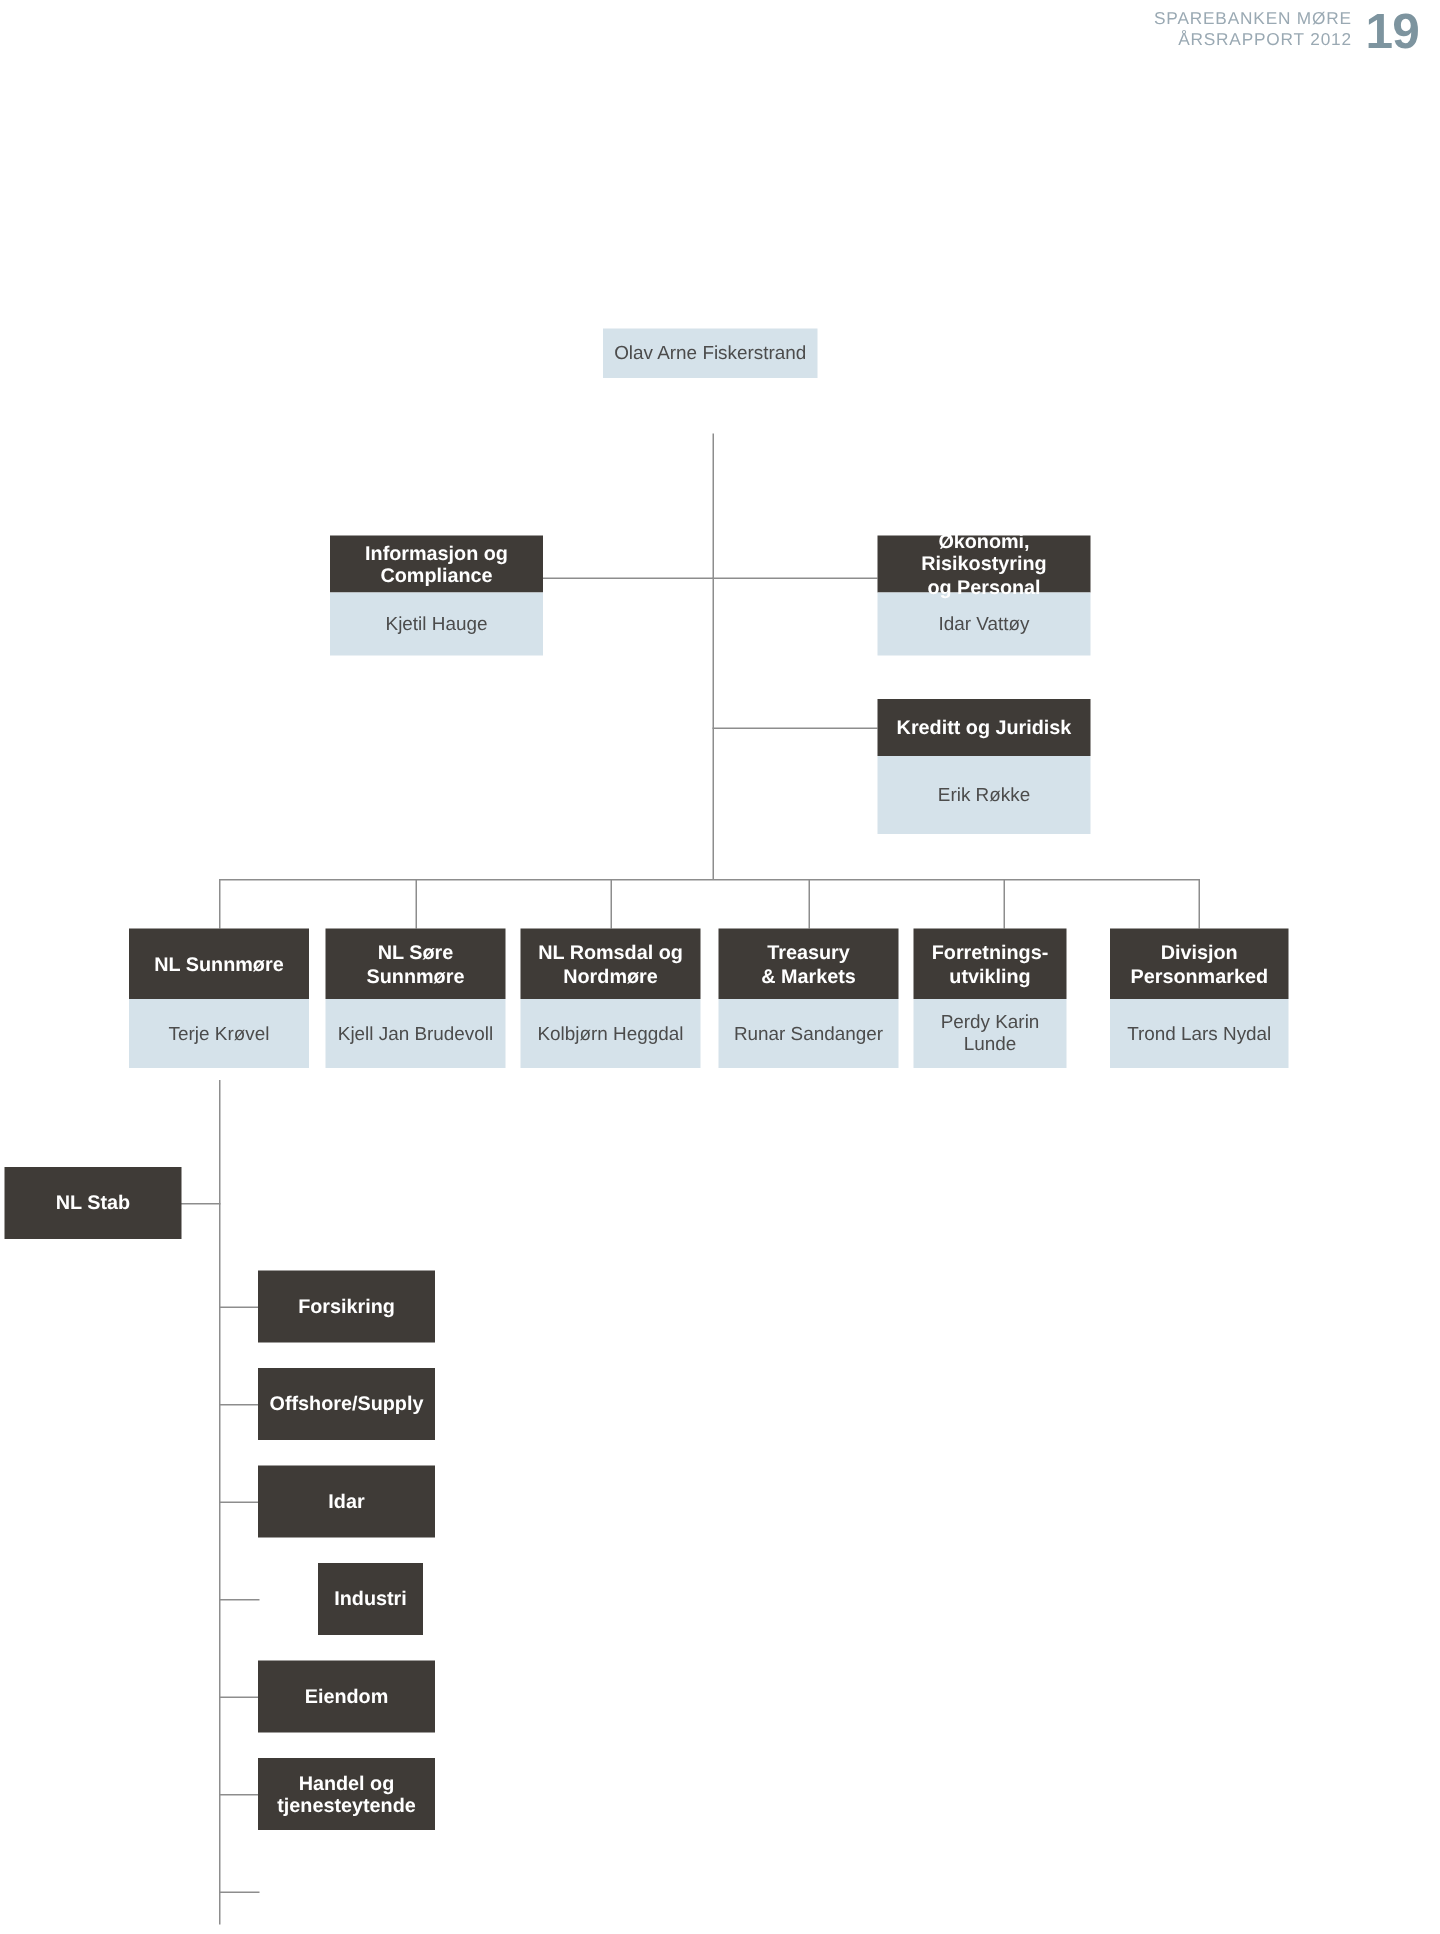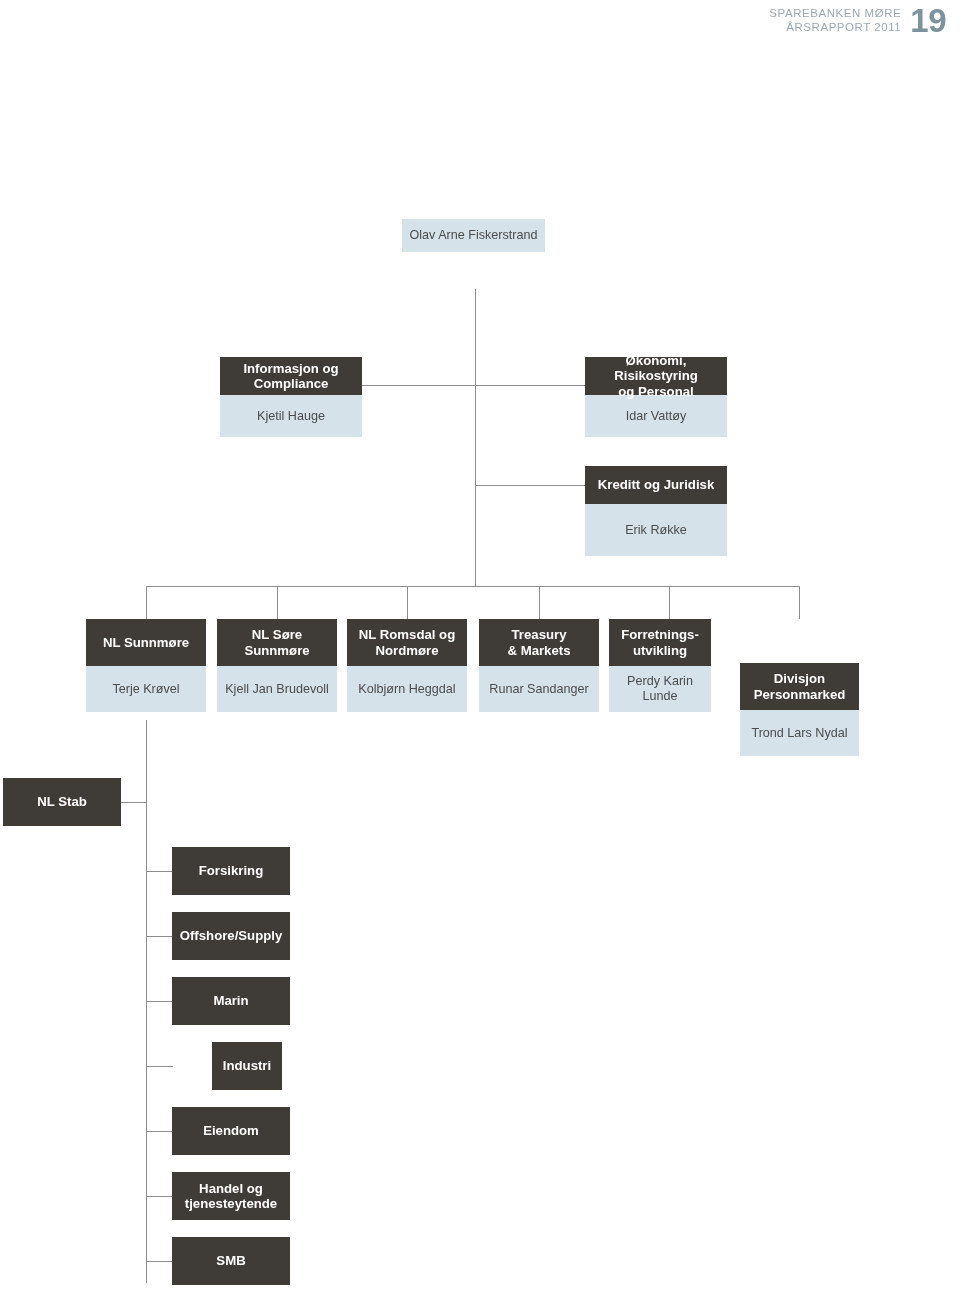--- a/index.html
+++ b/index.html
@@ -89,21 +89,21 @@
   }
   .line-v { width: 1px; }
   .line-h { height: 1px; }
 </style>
 </head>
 <body>
 
 <div id="page-header">
   <div id="header-lines">
     <div>SPAREBANKEN MØRE</div>
-    <div>ÅRSRAPPORT 2011</div>
+    <div>ÅRSRAPPORT 2012</div>
   </div>
   <div id="page-number">19</div>
 </div>
 
 <div id="org-chart">
 
   <div class="line-v" style="left:475px; top:289px; height:297px;"></div>
 
   <div class="line-h" style="left:361px; top:385px; width:115px;"></div>
 
@@ -175,51 +175,48 @@
     <div class="node-person" style="height:46px;">Runar Sandanger</div>
   </div>
 
   <div class="node" style="left:609px; top:619px; width:102px;">
     <div class="node-title" style="height:47px;">Forretnings-
 utvikling</div>
     <div class="node-person" style="height:46px;">Perdy Karin Lunde</div>
   </div>
 
   <div class="node" style="left:740px; top:619px; width:119px;">
-    <div class="node-title" style="height:47px;margin-top:44px;">Divisjon
+    <div class="node-title" style="height:47px;">Divisjon
 Personmarked</div>
     <div class="node-person" style="height:46px;">Trond Lars Nydal</div>
   </div>
 
   <div class="node plain" style="left:3px; top:778px; width:118px;">
     <div class="node-title" style="height:48px;">NL Stab</div>
   </div>
 
   <div class="node plain" style="left:172px; top:847px; width:118px;">
     <div class="node-title" style="height:48px;">Forsikring</div>
   </div>
 
   <div class="node plain" style="left:172px; top:912px; width:118px;">
     <div class="node-title" style="height:48px;">Offshore/Supply</div>
   </div>
 
   <div class="node plain" style="left:172px; top:977px; width:118px;">
-    <div class="node-title" style="height:48px;">Marin</div>
+    <div class="node-title" style="height:48px;">Idar</div>
   </div>
 
   <div class="node plain" style="left:172px; top:1042px; width:110px;padding-left:40px;">
     <div class="node-title" style="height:48px;">Industri</div>
   </div>
 
   <div class="node plain" style="left:172px; top:1107px; width:118px;">
     <div class="node-title" style="height:48px;">Eiendom</div>
   </div>
 
   <div class="node plain" style="left:172px; top:1172px; width:118px;">
     <div class="node-title" style="height:48px;">Handel og
 tjenesteytende</div>
   </div>
 
-  <div class="node plain" style="left:172px; top:1237px; width:118px;">
-    <div class="node-title" style="height:48px;">SMB</div>
-  </div>
 
 </div>
 
 </body></html>

